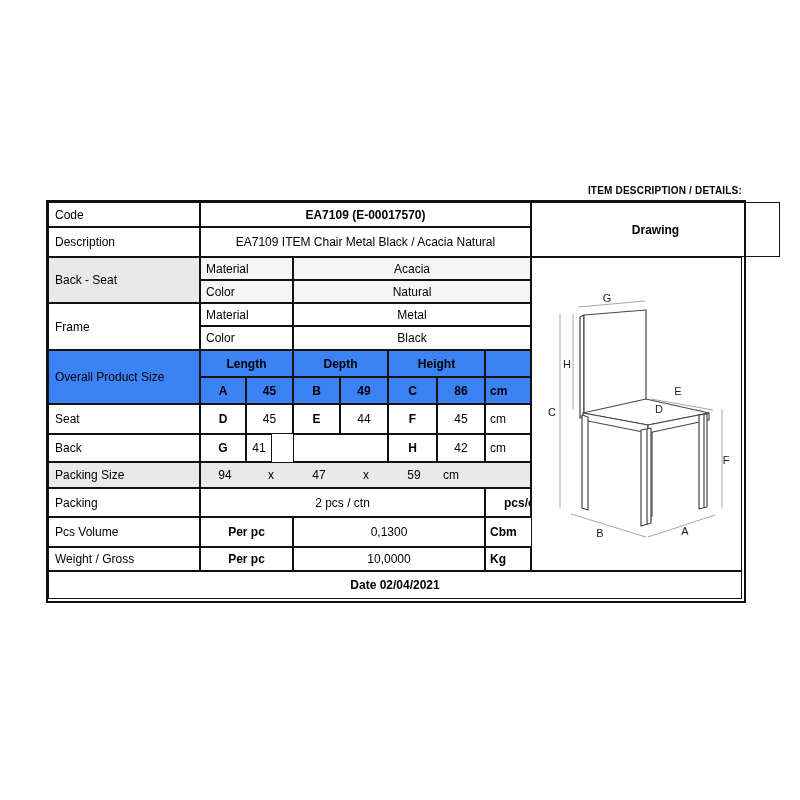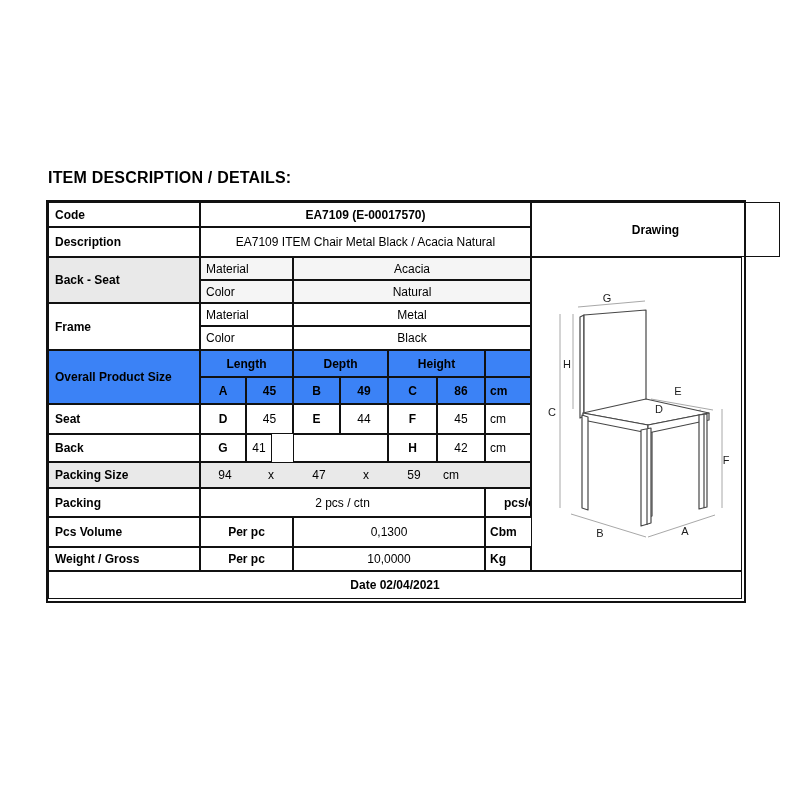--- a/index.html
+++ b/index.html
@@ -2,29 +2,29 @@
 <html><head>
 <meta charset="utf-8">
 <style>
   html,body { margin:0; padding:0; }
   body {
     width:800px; height:800px; position:relative; background:#ffffff;
     font-family:"Liberation Sans", sans-serif; color:#000;
     -webkit-font-smoothing:antialiased;
   }
   .title {
-    position:absolute; left:48px; top:169px; width:694px; height:20px;
-    text-align:left; font-size:16px; font-weight:bold; letter-spacing:.2px;
+    position:absolute; left:48px; top:185px; width:694px; height:20px;
+    text-align:right; font-size:10px; font-weight:bold; letter-spacing:.2px;
   }
   .cell {
     position:absolute; box-sizing:border-box; border:1px solid #111;
     display:flex; align-items:center; font-size:12px; background:#fff;
     overflow:hidden; white-space:nowrap;
   }
-  .lbl  { justify-content:flex-start; padding-left:6px; font-weight:bold; }
+  .lbl  { justify-content:flex-start; padding-left:6px; font-weight:normal; }
   .ctr  { justify-content:center; }
   .b    { font-weight:bold; }
   .sm   { font-size:12px; }
   .yellow { background:#3b82f6; }
   .gray   { background:#e9e9e9; }
   .graylt { background:#f5f5f5; }
   .unit { justify-content:flex-start; padding-left:4px; }
   .outer {
     position:absolute; left:46px; top:200px; width:696px; height:399px;
     border:2px solid #111; pointer-events:none;

